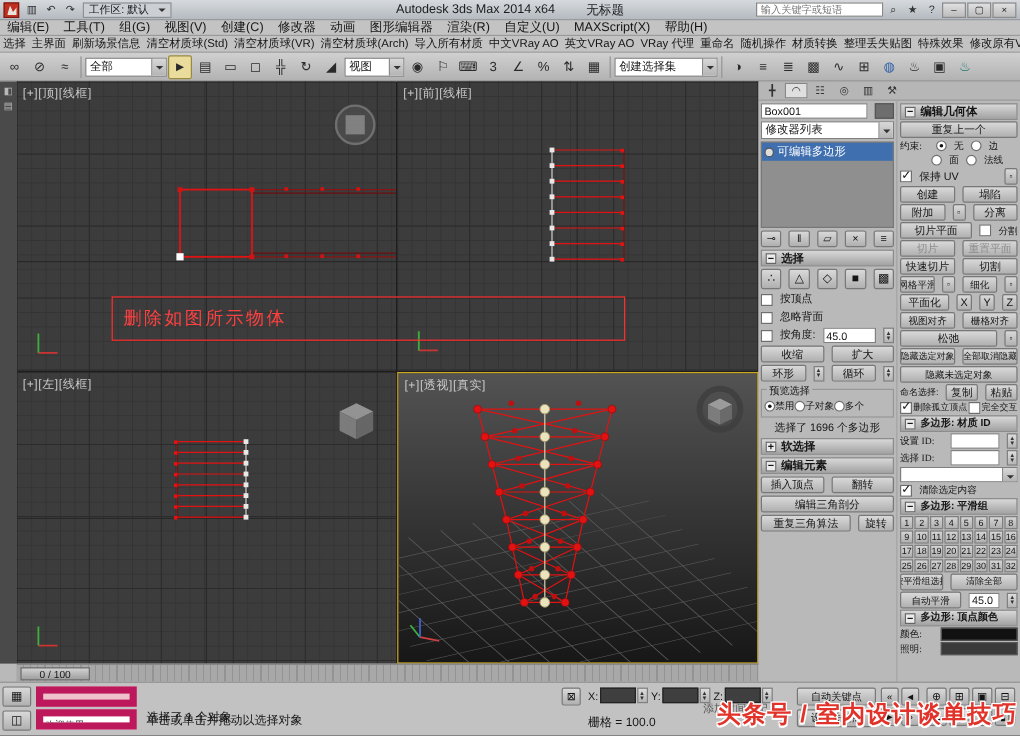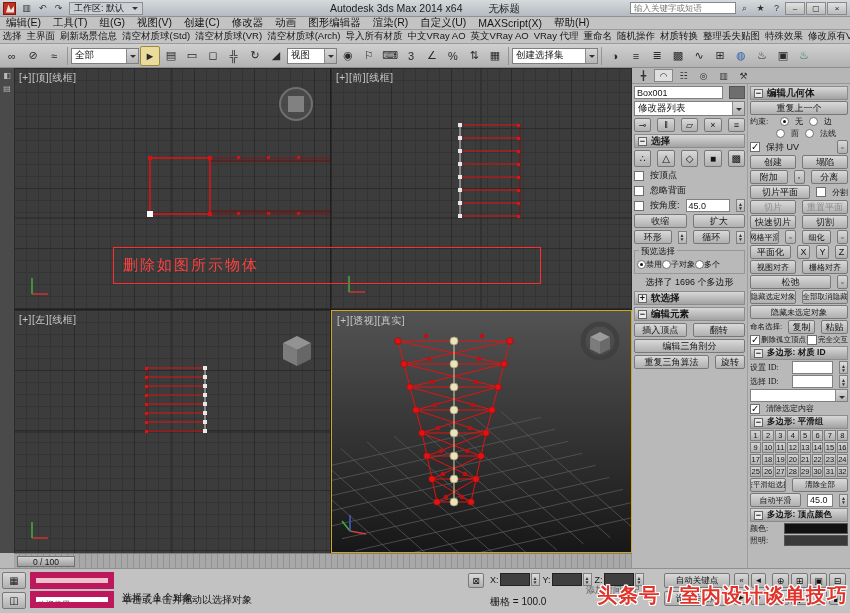--- a/index.html
+++ b/index.html
@@ -38,21 +38,21 @@
   .ar::after{content:"";position:absolute;left:3px;top:6px;border:3px solid transparent;border-top-color:#333;}
   
   .vpwrap{left:14px;top:68px;width:618px;height:485px;background:#1e1e1e;}
   .vp{position:absolute;background-color:#3c3c3c;overflow:hidden;
     background-image:linear-gradient(#2b2b2b 1px,transparent 1px),linear-gradient(90deg,#2b2b2b 1px,transparent 1px),
       linear-gradient(#343434 1px,transparent 1px),linear-gradient(90deg,#343434 1px,transparent 1px);
     background-size:60px 60px,60px 60px,12px 12px,12px 12px;}
   .vp-persp{background:linear-gradient(#535353,#171717);border:1px solid #cfa91d;}
   .vplabel{position:absolute;left:5px;top:3px;font-size:10px;color:#c9c9c9;letter-spacing:.5px;z-index:5;}
   .vp svg{position:absolute;left:0;top:0;}
-  .anno{left:93px;top:247px;width:428px;height:37px;border:1px solid #ff2e2e;z-index:20;margin-left:20px;}
+  .anno{left:93px;top:247px;width:428px;height:37px;border:1px solid #ff2e2e;z-index:20;}
   .anno span{position:absolute;left:9px;top:8px;color:#ff4040;font-size:15px;letter-spacing:2px;white-space:nowrap;}
   
   .ptabs{left:632px;top:68px;width:218px;height:16px;background:#b6b6b6;border-bottom:1px solid #979797;display:flex;gap:1px;padding:1px 2px;}
   .ptab{width:19px;height:13px;font-size:9px;display:flex;align-items:center;justify-content:center;border:1px solid transparent;color:#333;}
   .ptab.pressed{background:#dfdfdf;border:1px solid #878787;}
   .pcol{position:absolute;top:84px;height:484px;background:#b9b9b9;display:flex;flex-direction:column;gap:2px;padding:2px;}
   .prow{display:flex;align-items:center;gap:6px;}
   .btn{background:linear-gradient(#d9d9d9,#b0b0b0);border:1px solid #787878;border-radius:2px;font-size:9px;
     display:flex;align-items:center;justify-content:center;color:#141414;height:14px;white-space:nowrap;overflow:hidden;}
   .btn.dis{color:#8b8b8b;}
@@ -429,20 +429,26 @@
 
   <div class="pcol" style="left:632px;width:116px;border-right:1px solid #9e9e9e">
     <div class="prow">
       <span class="field f1">Box001</span>
       <span style="width:16px;height:13px;background:#6e6e6e;border:1px solid #555"></span>
     </div>
     <div class="tcombo" style="height:15px">
       <span>修改器列表</span>
         <span class="ar"></span>
     </div>
+    <div class="stack">
+      <div class="stackrow">
+        <span class="bulb"></span>
+        <span>可编辑多边形</span>
+      </div>
+    </div>
     <div class="prow">
 
     <span class="btn mbtn">⊸</span>
         <span class="btn mbtn">‖</span>
         <span class="btn mbtn">▱</span>
         <span class="btn mbtn">×</span>
         <span class="btn mbtn">≡</span>
       </div>
 
     <div class="roll">

